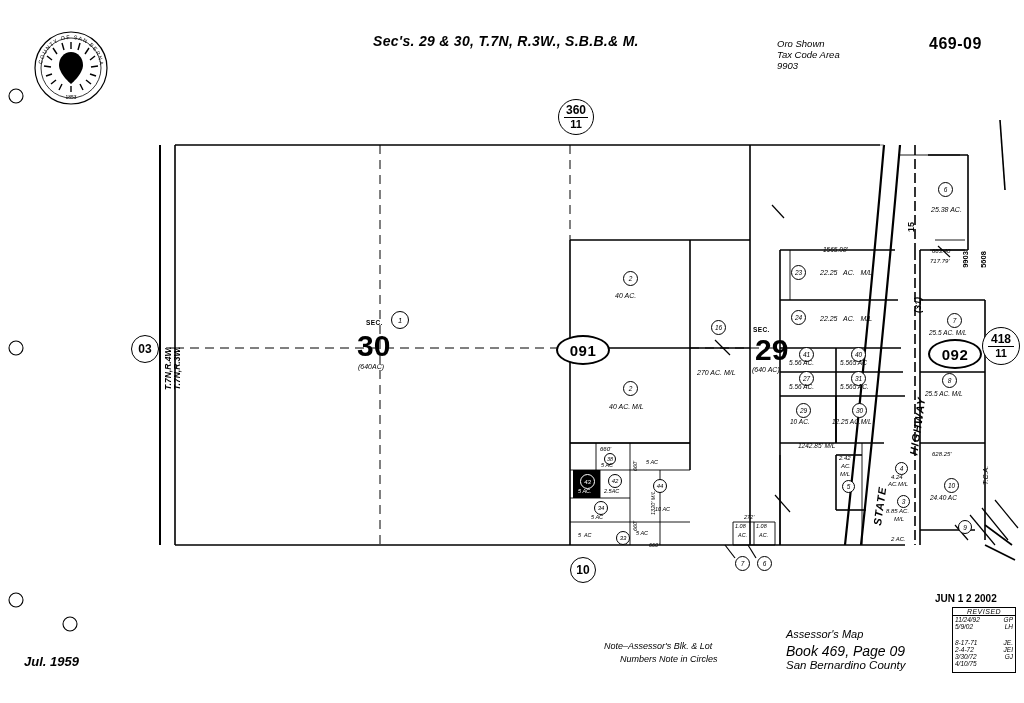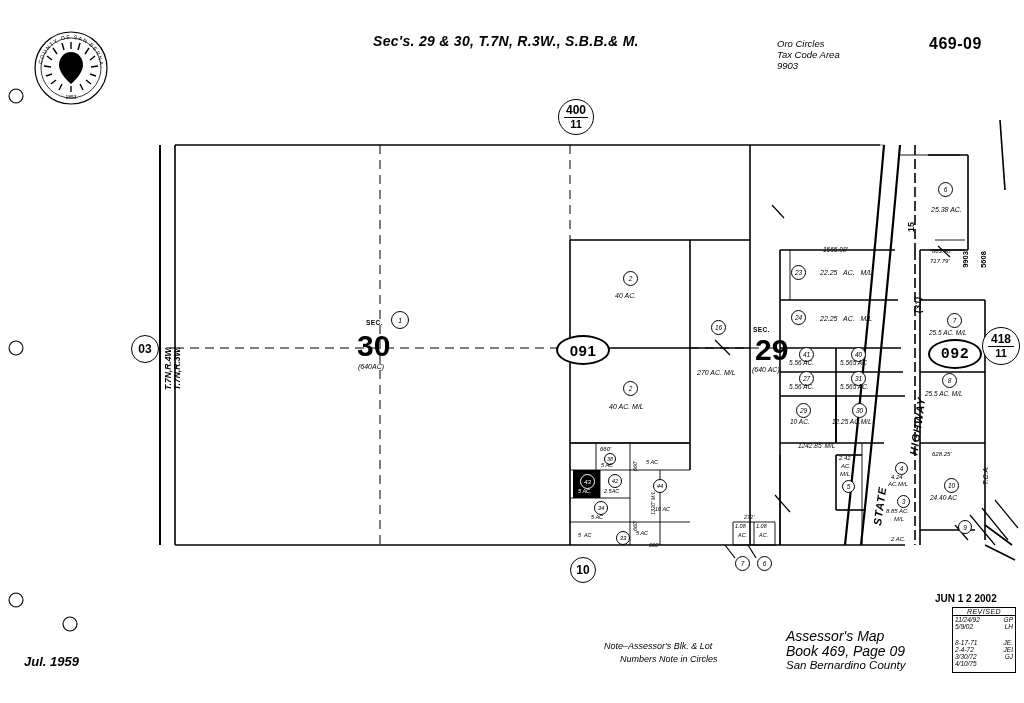--- a/index.html
+++ b/index.html
@@ -190,44 +190,44 @@
           <line x1="18" y1="54" x2="23" y2="50"></line>
           <line x1="26" y1="60" x2="29" y2="54"></line>
           <line x1="38" y1="62" x2="38" y2="56"></line>
         </g>
       </svg>
     </div>
   </div>
 
   <div class="tx it b" style="left:373px;top:34px;font-size:14px;letter-spacing:.3px;text-align:center;">Sec's. 29 &amp; 30, T.7N, R.3W., S.B.B.&amp; M.</div>
 
-  <div class="tx it" style="left:777px;top:39px;font-size:9.5px;">Oro Circles</div>
+  <div class="tx it" style="left:777px;top:39px;font-size:9.5px;">Oro Shown</div>
   <div class="tx it" style="left:777px;top:50px;font-size:9.5px;">Tax Code Area</div>
   <div class="tx it" style="left:777px;top:61px;font-size:9.5px;">9903</div>
 
   <div class="tx b" style="left:929px;top:36px;font-size:16px;letter-spacing:.5px;">469-09</div>
 
   <div class="bigcirc" style="left:558px;top:99px;width:34px;height:34px;">
-    <div class="top">400</div>
+    <div class="top">360</div>
     <div class="rule"></div>
     <div class="bot">11</div>
   </div>
 
   <div class="bigcirc" style="left:982px;top:327px;width:36px;height:36px;">
     <div class="top">418</div>
     <div class="rule"></div>
     <div class="bot">11</div>
   </div>
 
   <div class="circ" style="left:131px;top:335px;width:26px;height:26px;font-size:12px;
        font-weight:bold;font-style:normal;">03</div>
 
   <div class="oval" style="left:556px;top:335px;width:50px;height:26px;">091</div>
 
-  <div class="oval" style="left:928px;top:339px;width:50px;height:26px;font-family:Liberation Mono, monospace;">092</div>
+  <div class="oval" style="left:928px;top:339px;width:50px;height:26px;">092</div>
 
   <div class="circ" style="left:570px;top:557px;width:24px;height:24px;font-size:12px;
        font-weight:bold;font-style:normal;">10</div>
 
   <div class="vtxt b it" style="left:163px;top:390px;transform:rotate(-90deg);font-size:8.5px;">T.7N,R.4W.</div>
   <div class="vtxt b it" style="left:172px;top:390px;transform:rotate(-90deg);font-size:8.5px;">T.7N,R.3W.</div>
 
   <div class="tx b" style="left:366px;top:320px;font-size:6.5px;letter-spacing:.4px;">SEC.</div>
   <div class="tx b" style="left:357px;top:330px;font-size:30px;">30</div>
   <div class="tx it" style="left:358px;top:363px;font-size:7px;">(640AC)</div>
@@ -350,21 +350,21 @@
   <div class="tx it" style="left:735px;top:524px;font-size:5.5px;">1.08</div>
   <div class="tx it" style="left:738px;top:533px;font-size:5.5px;">AC.</div>
   <div class="tx it" style="left:756px;top:524px;font-size:5.5px;">1.08</div>
   <div class="tx it" style="left:759px;top:533px;font-size:5.5px;">AC.</div>
   <div class="circ sm" style="left:735px;top:556px;width:13px;height:13px;font-size:6.5px;">7</div>
   <div class="circ sm" style="left:757px;top:556px;width:13px;height:13px;font-size:6.5px;">6</div>
 
   <div class="tx it" style="left:604px;top:642px;font-size:9px;">Note–Assessor's Blk. &amp; Lot</div>
   <div class="tx it" style="left:620px;top:655px;font-size:9px;">Numbers Note in Circles</div>
 
-  <div class="tx it" style="left:786px;top:629px;font-size:14px;">Assessor's Map</div>
+  <div class="tx it" style="left:786px;top:629px;font-size:11px;">Assessor's Map</div>
   <div class="tx it" style="left:786px;top:644px;font-size:14px;">Book 469, Page 09</div>
   <div class="tx it" style="left:786px;top:659px;font-size:11.5px;">San Bernardino County</div>
 
   <div class="tx b" style="left:935px;top:594px;font-size:10px;">JUN 1 2 2002</div>
 
   <div class="revbox" style="left:952px;top:607px;width:62px;height:64px;">
     <div class="revhdr">REVISED</div>
     <div class="revrow">
       <span>11/24/92</span>
       <span>GP</span>

